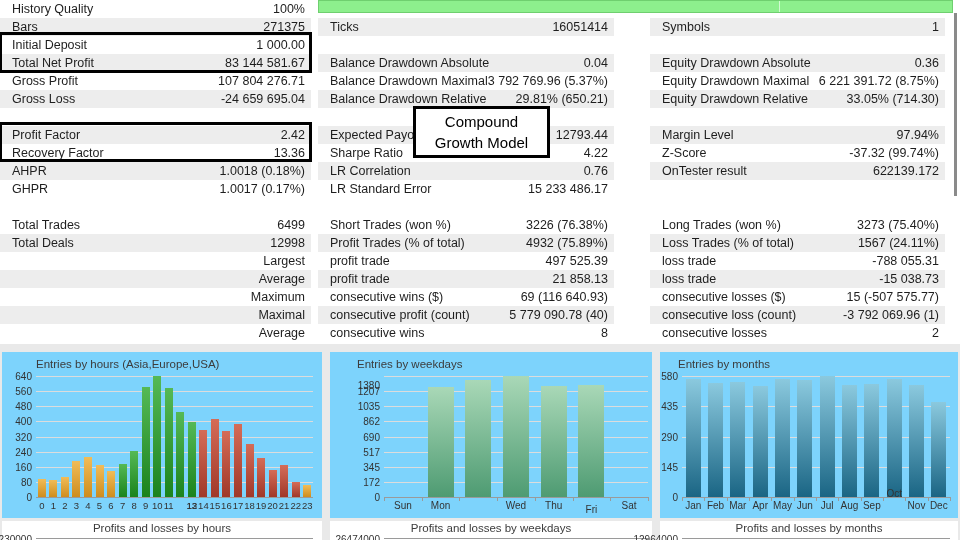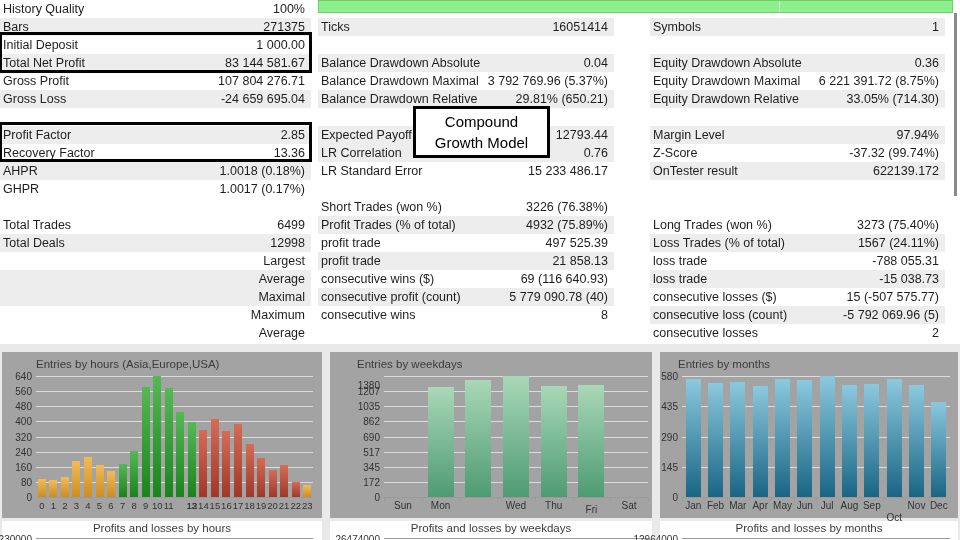--- a/index.html
+++ b/index.html
@@ -4,34 +4,34 @@
 <style>
   html,body{margin:0;padding:0;background:#fff;}
   .screen{position:relative;width:960px;height:540px;overflow:hidden;background:#fff;
           font-family:"Liberation Sans",sans-serif;font-size:12.5px;color:#1e1e1e;}
   .col{position:absolute;top:0;}
   .col-left{left:0;width:311px;}
   .col-middle{left:318px;width:296px;}
   .col-right{left:650px;width:295px;}
   .row{height:18px;line-height:18px;display:flex;justify-content:space-between;white-space:nowrap;}
   .row.gray{background:#ededed;}
-  .lbl{padding-left:3px;}
+  .lbl{padding-left:12px;}
   .val{padding-right:6px;}
   .hq-bar{position:absolute;left:318px;top:0;width:635px;height:13px;background:#8DEF8D;
           border:1px solid #6FCF6F;box-sizing:border-box;}
   .hq-bar::after{content:"";position:absolute;left:460px;top:0;bottom:0;width:1px;background:rgba(255,255,255,.6);}
   .black-box{position:absolute;border:3px solid #000;box-sizing:border-box;pointer-events:none;z-index:4;}
   #box-deposit{left:-1px;top:32px;width:313px;height:41px;}
   #box-pf{left:-1px;top:122px;width:313px;height:40px;}
   .compound{position:absolute;left:413px;top:106px;width:137px;height:52px;background:#fff;
             border:3px solid #000;box-sizing:border-box;display:flex;flex-direction:column;
             align-items:center;justify-content:center;font-size:15px;color:#000;line-height:21px;z-index:5;}
   .scrollbar{position:absolute;left:954px;top:13px;width:3px;height:183px;background:#8a8a8a;}
   .charts{position:absolute;left:0;top:344px;width:960px;height:196px;background:#e9e9e9;}
-  .panel{position:absolute;top:8px;height:166px;background:#a3a3a3;}
+  .panel{position:absolute;top:8px;height:166px;background:#7dd3fc;}
   .panel2row{position:absolute;top:177px;height:22px;background:#fff;}
   .chart-title{position:absolute;top:6px;font-size:11.5px;color:#3c3c3c;white-space:nowrap;}
   .b-title{position:absolute;top:1px;left:0;width:100%;text-align:center;font-size:11.5px;color:#3c3c3c;}
   .gridline{position:absolute;height:1px;background:#dcdcdc;}
   .gridline.baseline{background:#9a9a9a;}
   .ylab,.xlab,.b-num{position:absolute;font-size:10px;color:#333;white-space:nowrap;}
   .bar{position:absolute;}
   .tickmark{position:absolute;width:1px;height:4px;background:#9a9a9a;}
   .sliver-line{position:absolute;height:1px;background:#9a9a9a;top:17px;}
   .b-num{top:13px;}
@@ -65,21 +65,21 @@
       <div class="row gray">
         <span class="lbl">Gross Loss</span>
         <span class="val">-24 659 695.04</span>
       </div>
       <div class="row">
         <span class="lbl"></span>
         <span class="val"></span>
       </div>
       <div class="row gray">
         <span class="lbl">Profit Factor</span>
-        <span class="val">2.85</span>
+        <span class="val">2.42</span>
       </div>
       <div class="row">
         <span class="lbl">Recovery Factor</span>
         <span class="val">13.36</span>
       </div>
       <div class="row gray">
         <span class="lbl">AHPR</span>
         <span class="val">1.0018 (0.18%)</span>
       </div>
       <div class="row">
@@ -99,27 +99,27 @@
         <span class="val">12998</span>
       </div>
       <div class="row">
         <span class="lbl"></span>
         <span class="val">Largest</span>
       </div>
       <div class="row gray">
         <span class="lbl"></span>
         <span class="val">Average</span>
       </div>
+      <div class="row">
+        <span class="lbl"></span>
+        <span class="val">Maximum</span>
+      </div>
       <div class="row gray">
         <span class="lbl"></span>
         <span class="val">Maximal</span>
-      </div>
-      <div class="row">
-        <span class="lbl"></span>
-        <span class="val">Maximum</span>
       </div>
       <div class="row">
         <span class="lbl"></span>
         <span class="val">Average</span>
       </div>
     </div>
   <div class="col col-middle">
       <div class="row">
         <span class="lbl"></span>
         <span class="val"></span>
@@ -145,20 +145,24 @@
         <span class="val">29.81% (650.21)</span>
       </div>
       <div class="row">
         <span class="lbl"></span>
         <span class="val"></span>
       </div>
       <div class="row gray">
         <span class="lbl">Expected Payoff</span>
         <span class="val">12793.44</span>
       </div>
+      <div class="row">
+        <span class="lbl">Sharpe Ratio</span>
+        <span class="val">4.22</span>
+      </div>
       <div class="row gray">
         <span class="lbl">LR Correlation</span>
         <span class="val">0.76</span>
       </div>
       <div class="row">
         <span class="lbl">LR Standard Error</span>
         <span class="val">15 233 486.17</span>
       </div>
       <div class="row">
         <span class="lbl"></span>
@@ -257,21 +261,21 @@
       <div class="row gray">
         <span class="lbl">loss trade</span>
         <span class="val">-15 038.73</span>
       </div>
       <div class="row">
         <span class="lbl">consecutive losses ($)</span>
         <span class="val">15 (-507 575.77)</span>
       </div>
       <div class="row gray">
         <span class="lbl">consecutive loss (count)</span>
-        <span class="val">-5 792 069.96 (5)</span>
+        <span class="val">-3 792 069.96 (1)</span>
       </div>
       <div class="row">
         <span class="lbl">consecutive losses</span>
         <span class="val">2</span>
       </div>
     </div>
 
   <div class="hq-bar"></div>
 
   <div class="black-box" id="box-deposit"></div>
@@ -419,21 +423,21 @@
         <div class="xlab" style="left: 122.5px; top: 148px; transform: translateX(-50%); font-size: 10px;">May</div>
         <div class="bar" style="left: 137.3px; width: 15px; top: 28px; height: 117px; background: linear-gradient(rgb(139, 201, 222), rgb(26, 101, 132));"></div>
         <div class="xlab" style="left: 144.8px; top: 148px; transform: translateX(-50%); font-size: 10px;">Jun</div>
         <div class="bar" style="left: 159.7px; width: 15px; top: 24.4px; height: 120.6px; background: linear-gradient(rgb(139, 201, 222), rgb(26, 101, 132));"></div>
         <div class="xlab" style="left: 167.2px; top: 148px; transform: translateX(-50%); font-size: 10px;">Jul</div>
         <div class="bar" style="left: 182px; width: 15px; top: 33px; height: 112px; background: linear-gradient(rgb(139, 201, 222), rgb(26, 101, 132));"></div>
         <div class="xlab" style="left: 189.5px; top: 148px; transform: translateX(-50%); font-size: 10px;">Aug</div>
         <div class="bar" style="left: 204.3px; width: 15px; top: 32.3px; height: 112.7px; background: linear-gradient(rgb(139, 201, 222), rgb(26, 101, 132));"></div>
         <div class="xlab" style="left: 211.8px; top: 148px; transform: translateX(-50%); font-size: 10px;">Sep</div>
         <div class="bar" style="left: 226.7px; width: 15px; top: 27.1px; height: 117.9px; background: linear-gradient(rgb(139, 201, 222), rgb(26, 101, 132));"></div>
-        <div class="xlab" style="left: 234.2px; top: 160px; transform: translateX(-50%); font-size: 10px;">Oct</div>
+        <div class="xlab" style="left: 234.2px; top: 136px; transform: translateX(-50%); font-size: 10px;">Oct</div>
         <div class="bar" style="left: 249px; width: 15px; top: 32.6px; height: 112.4px; background: linear-gradient(rgb(139, 201, 222), rgb(26, 101, 132));"></div>
         <div class="xlab" style="left: 256.5px; top: 148px; transform: translateX(-50%); font-size: 10px;">Nov</div>
         <div class="bar" style="left: 271.3px; width: 15px; top: 49.5px; height: 95.5px; background: linear-gradient(rgb(139, 201, 222), rgb(26, 101, 132));"></div>
         <div class="xlab" style="left: 278.8px; top: 148px; transform: translateX(-50%); font-size: 10px;">Dec</div>
         <div class="tickmark" style="left: 22px; top: 145px;"></div>
         <div class="tickmark" style="left: 44.3px; top: 145px;"></div>
         <div class="tickmark" style="left: 66.7px; top: 145px;"></div>
         <div class="tickmark" style="left: 89px; top: 145px;"></div>
         <div class="tickmark" style="left: 111.3px; top: 145px;"></div>
         <div class="tickmark" style="left: 133.7px; top: 145px;"></div>

